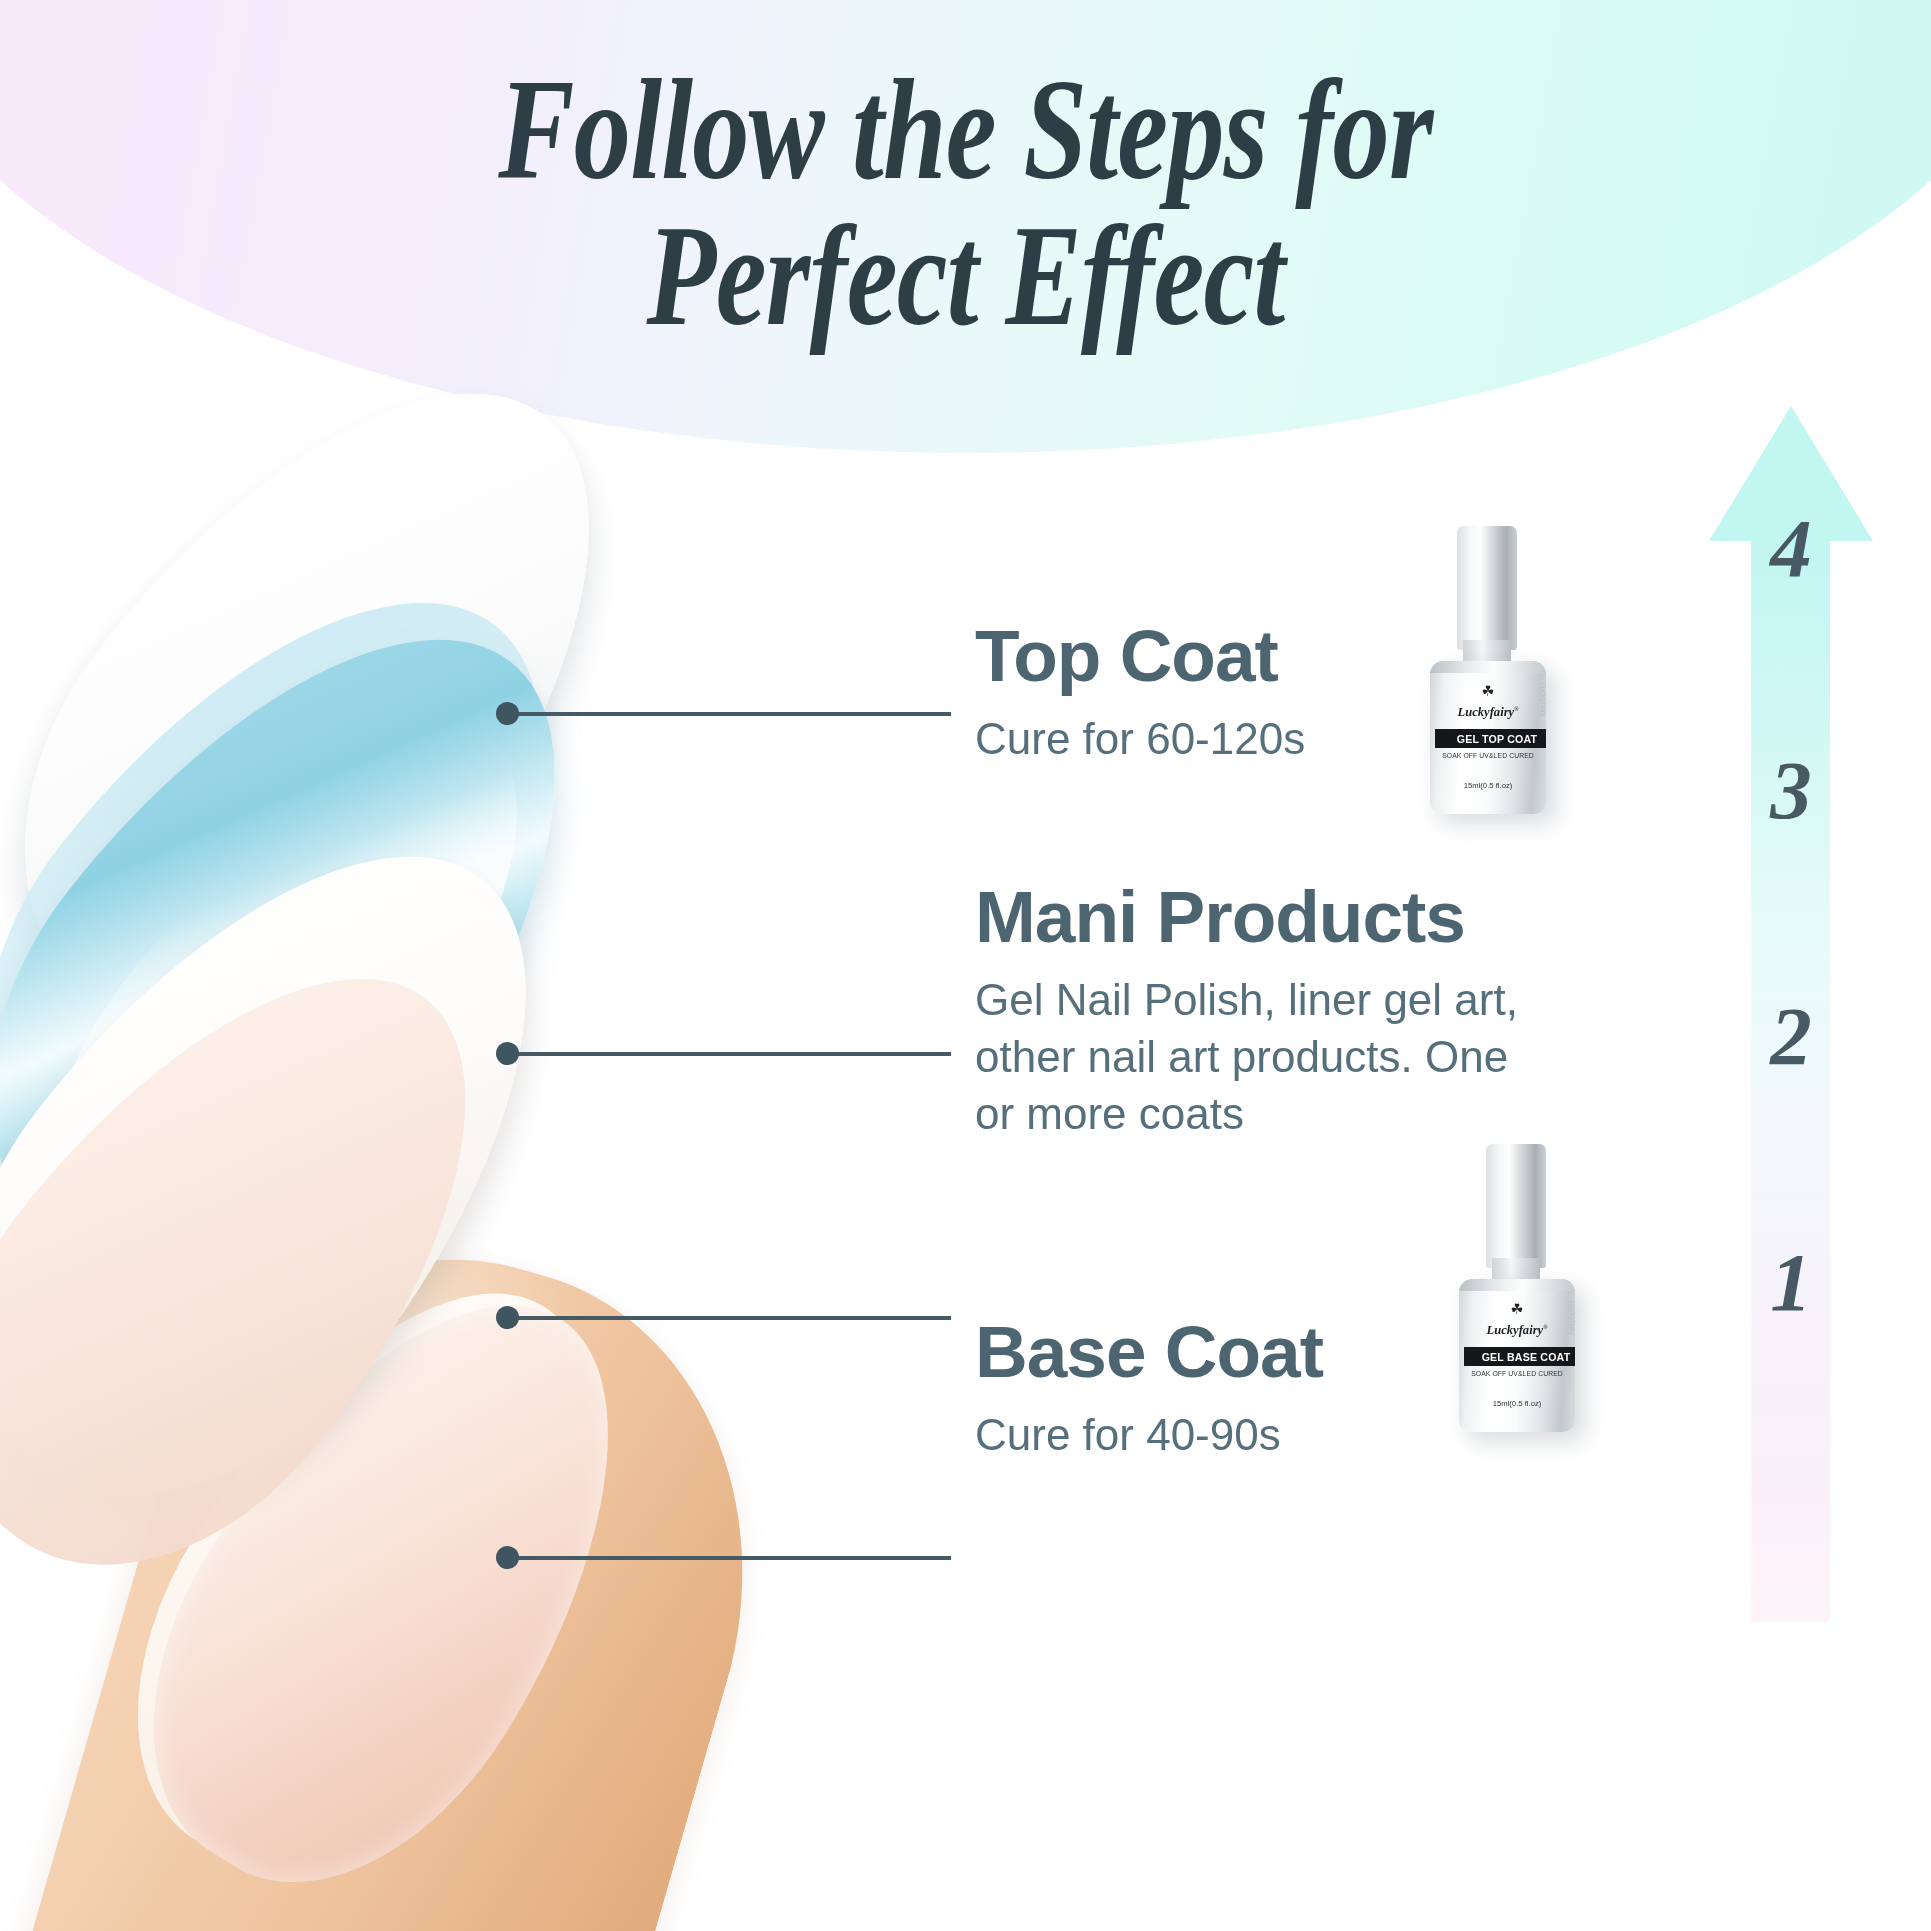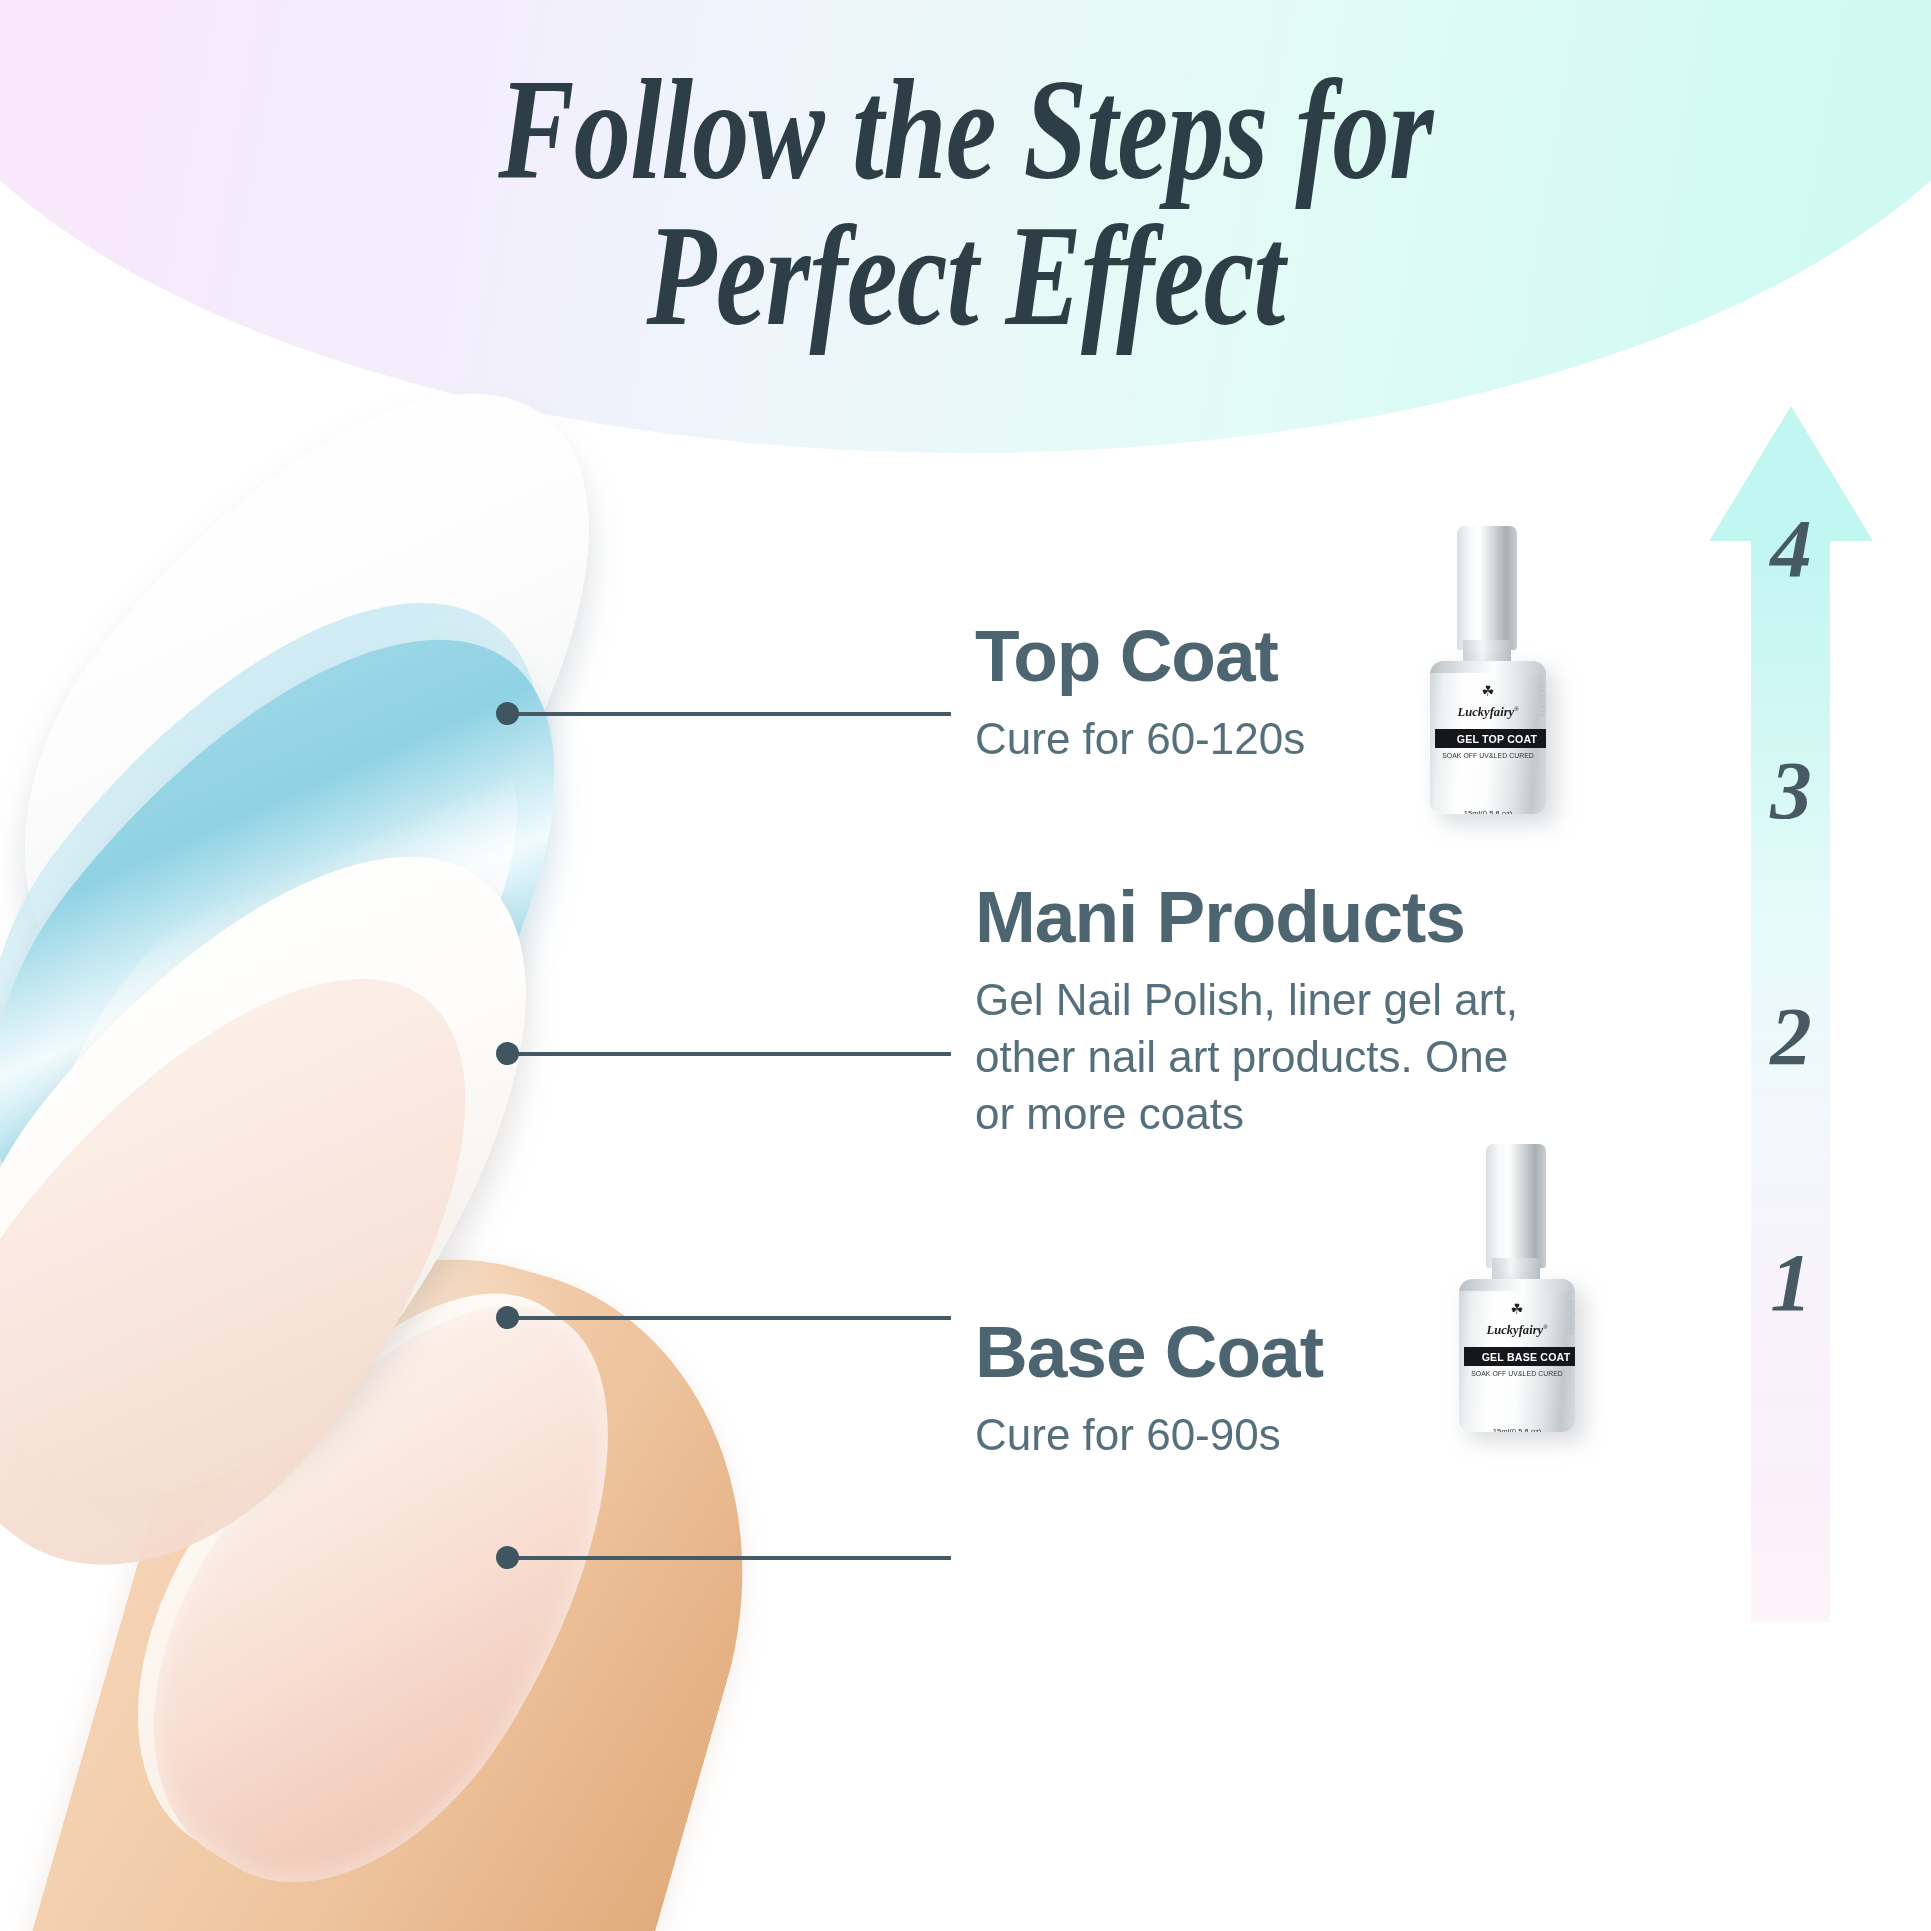--- a/index.html
+++ b/index.html
@@ -260,21 +260,20 @@
     text-align:center;
     font-size:6.8px;
     color:#2c3034;
     letter-spacing:0.1px;
   }
   .b-vol{
     position:absolute; left:0; right:0; top:120px;
     text-align:center;
     font-size:7.7px;
     color:#2c3034;
-    margin-top:28px;
   }
   .b-side{
     position:absolute;
     right:-1.9px; top:56px;
     font-size:7.7px;
     color:#b9c0c5;
     transform:rotate(90deg);
     transform-origin:right top;
     white-space:nowrap;
   }
@@ -376,21 +375,21 @@
     <div class="step-desc">
       <div>Gel Nail Polish, liner gel art,</div>
       <div>other nail art products. One</div>
       <div>or more coats</div>
     </div>
   </div>
 
   <div class="step step-2">
     <div class="step-title">Base Coat</div>
     <div class="step-desc">
-      <div>Cure for 60-90s</div>
+      <div>Cure for 40-90s</div>
     </div>
   </div>
 
 
 </div>
 
 <div class="bottle bottle-top">
   <div class="b-cap"></div>
   <div class="b-neck"></div>
   <div class="b-body">

